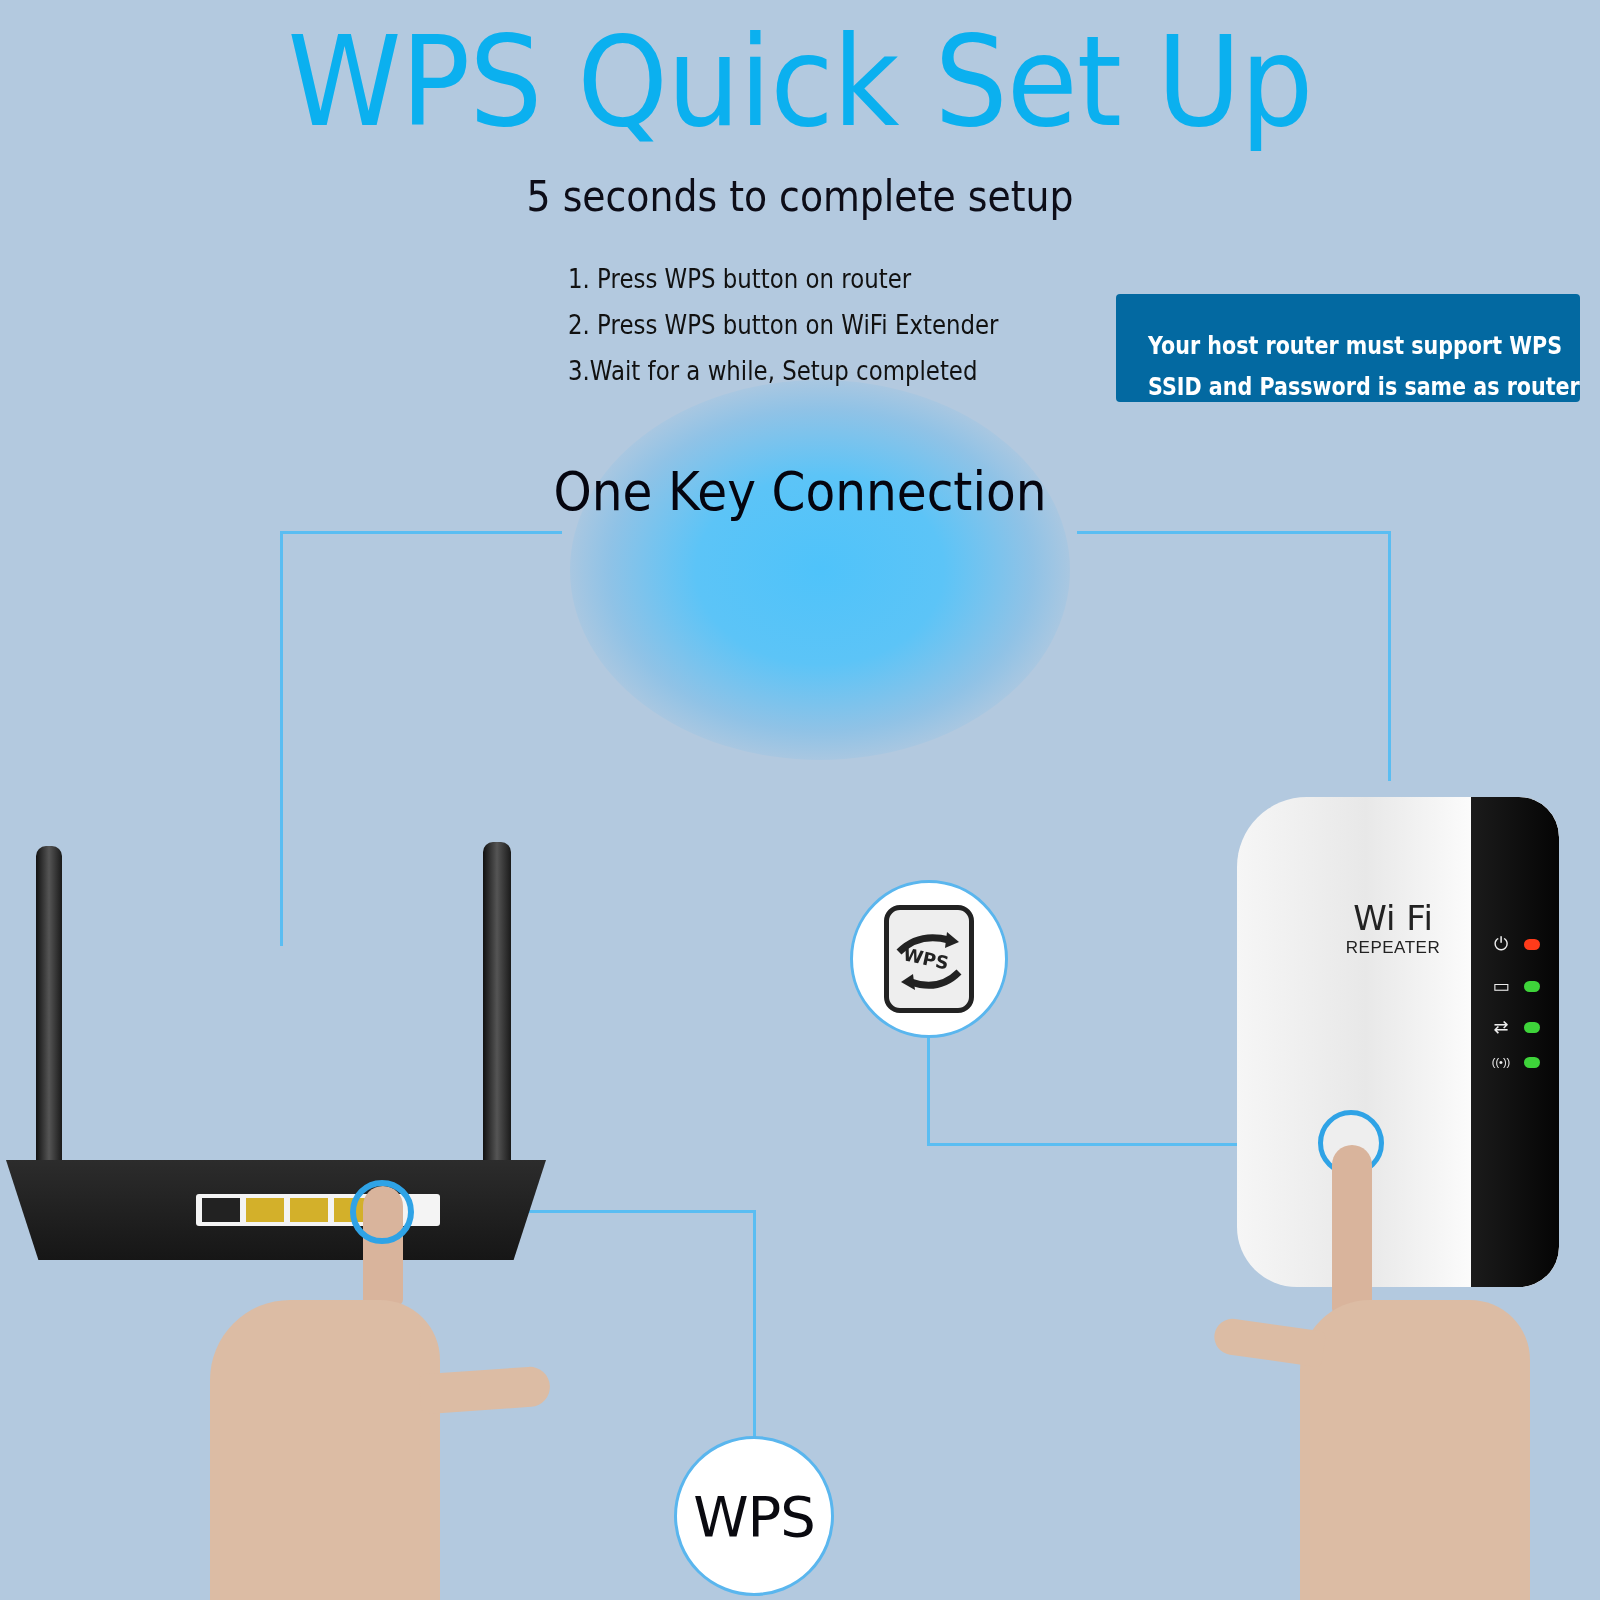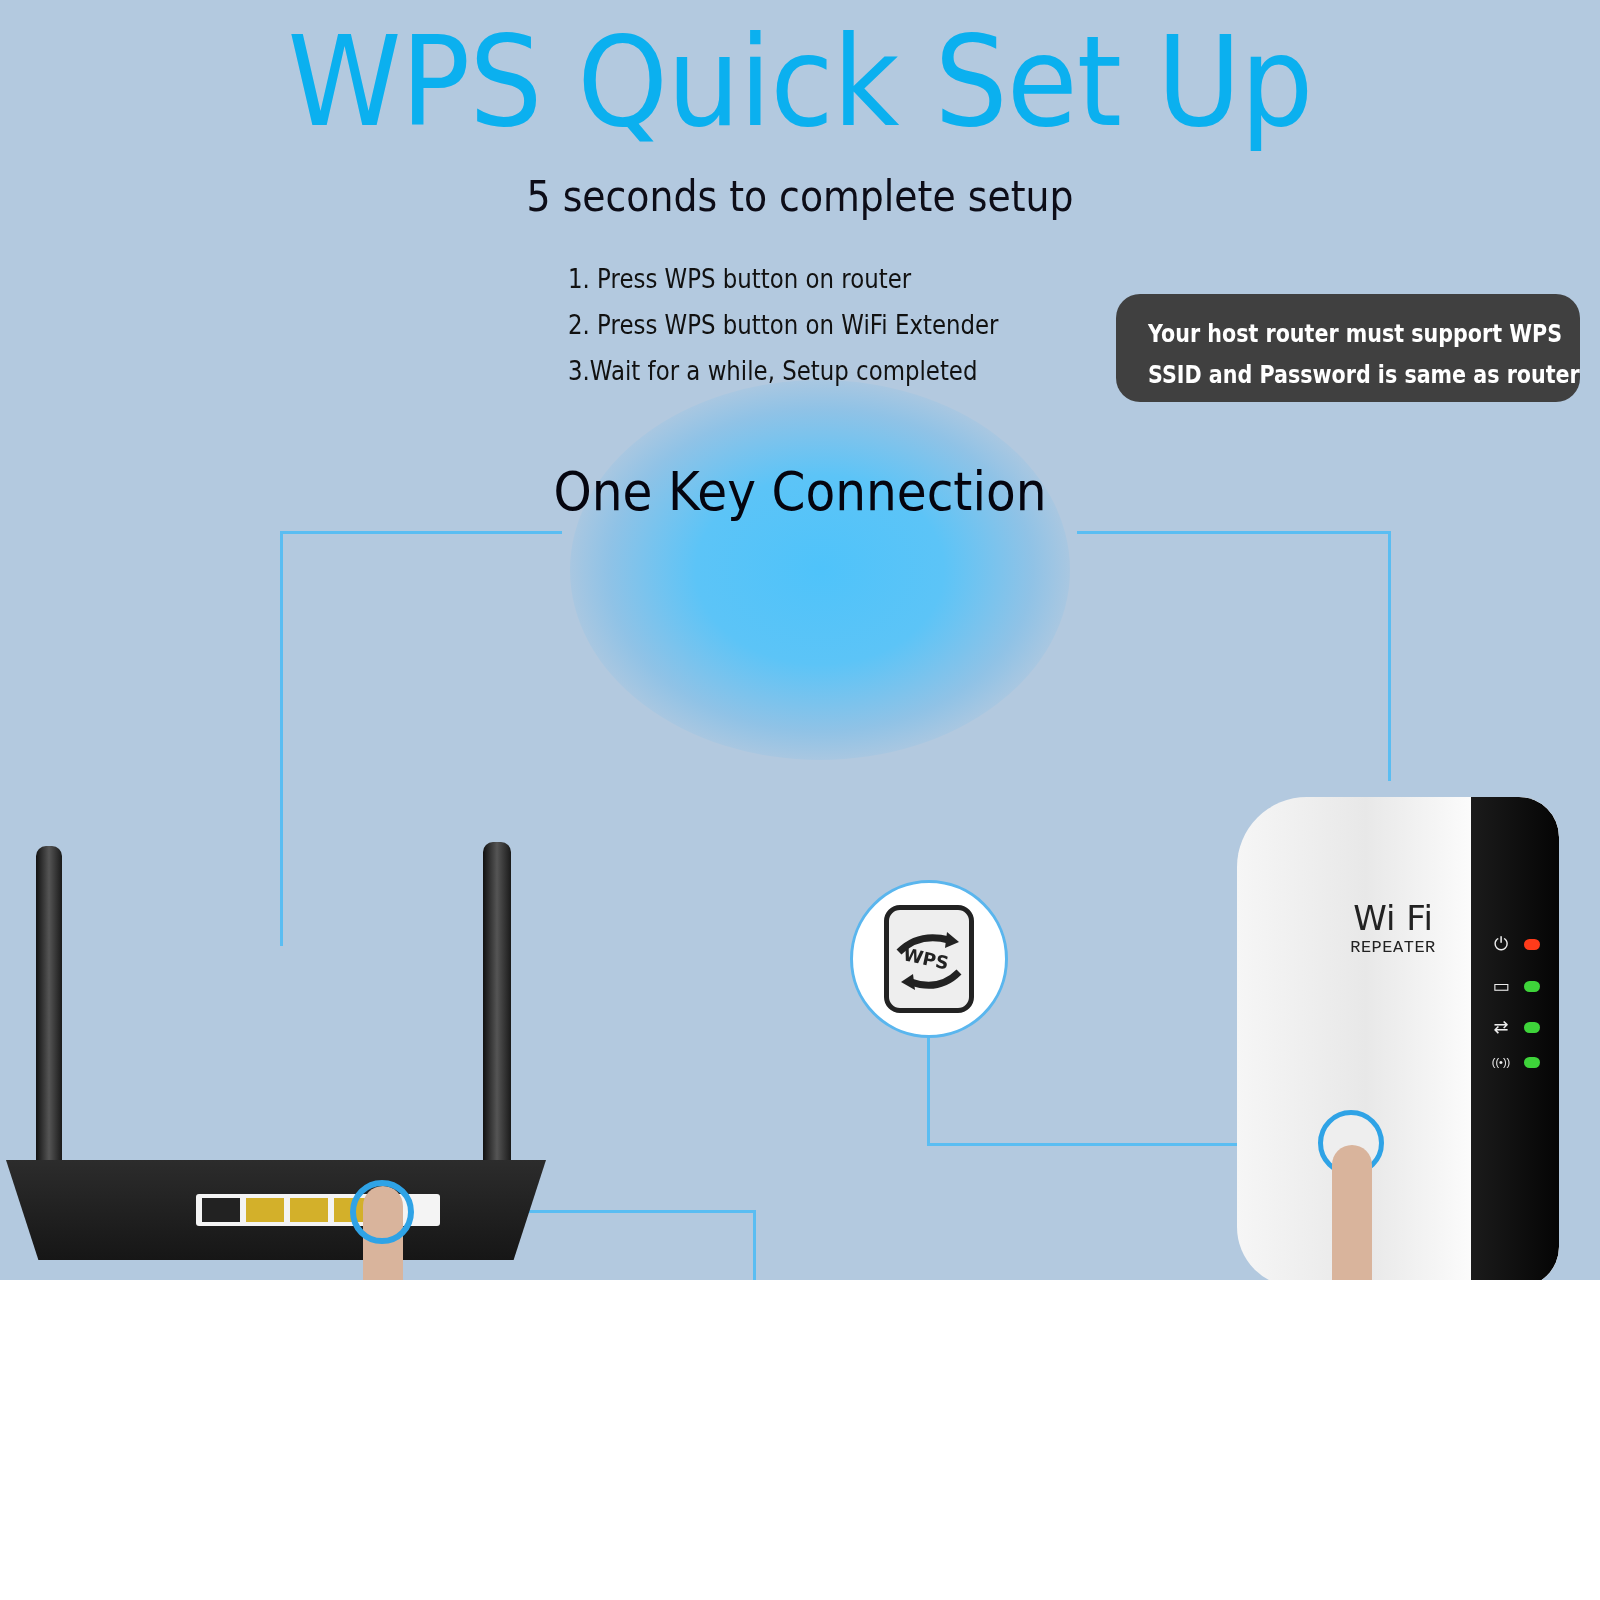--- a/index.html
+++ b/index.html
@@ -1,18 +1,18 @@
 <!DOCTYPE html>
 <html><head>
 <meta charset="utf-8">
 <style>
   html, body { margin: 0; padding: 0; }
   body { width: 1600px; height: 1600px; overflow: hidden; }
   #canvas {
-    position: relative; width: 1600px; height: 1280px;
+    position: relative; width: 1600px; height: 1600px;
     background: #b3c9df;
     font-family: "Liberation Sans", "DejaVu Sans", sans-serif;
     overflow: hidden;
   }
   .glow {
     position: absolute; left: 570px; top: 380px; width: 500px; height: 380px;
     border-radius: 50%;
     background: radial-gradient(ellipse at center, #4fc3fa 0%, #5cc4f7 35%, rgba(120,190,235,0.6) 60%, rgba(179,201,223,0) 75%);
   }
   .title {
@@ -23,21 +23,21 @@
   .subtitle {
     position: absolute; left: 0; right: 0; top: 172px; text-align: center;
     font-size: 42px; color: #0d0d18; font-family: "DejaVu Sans", sans-serif;
     transform: scaleX(0.9);
   }
   .steps { position: absolute; left: 568px; top: 256px; }
   .step { font-size: 26px; color: #111; line-height: 46px; white-space: nowrap;
           font-family: "DejaVu Sans", sans-serif; transform-origin: left; transform: scaleX(0.88); }
   .notice {
     position: absolute; left: 1116px; top: 294px; width: 464px; height: 108px;
-    background: #404040; border-radius: 24px; box-sizing: border-box; padding: 20px 0 0 32px;
+    background: #0369a1; border-radius: 4px; box-sizing: border-box; padding: 32px 0 0 32px;
   }
   .notice-line { color: #fff; font-size: 24px; line-height: 41px; white-space: nowrap;
                  font-family: "DejaVu Sans", sans-serif; transform-origin: left; transform: scaleX(0.86); font-weight: bold; }
   .okc {
     position: absolute; left: 0; right: 0; top: 460px; text-align: center;
     font-size: 54px; color: #05050f; font-family: "DejaVu Sans", sans-serif; transform: scaleX(0.9);
   }
   .line { position: absolute; background: #5abdf2; }
   .circle {
     position: absolute; border-radius: 50%; background: #fff; border: 3px solid #5ab6ee;
@@ -57,21 +57,21 @@
   .fingertip { position: absolute; background: #d9b49c; border-radius: 30px 30px 10px 10px; }
   .hand { position: absolute; background: #dcbca4; }
   .repeater {
     position: absolute; left: 1237px; top: 797px; width: 322px; height: 490px;
     background: linear-gradient(90deg,#f6f6f6,#e8e8e8 40%,#fdfdfd 75%, #efefef);
     border-radius: 70px 40px 40px 60px; overflow: hidden;
   }
   .repeater-side { position: absolute; right: 0; top: 0; width: 88px; height: 100%; background: linear-gradient(90deg,#1b1b1b,#050505); border-radius: 0 40px 40px 0; }
   .wifi-logo { position: absolute; left: 1338px; top: 862px; width: 110px; text-align: center; color: #222; }
   .wifi-word { font-size: 34px; font-family: "DejaVu Sans", sans-serif; margin-top: 36px; }
-  .repeater-word { font-size: 17px; font-family: Liberation Mono, monospace; letter-spacing: 0.5px; }
+  .repeater-word { font-size: 17px; font-family: Liberation Sans, sans-serif; letter-spacing: 0.5px; }
   .led-row { position: absolute; left: 1490px; display: flex; align-items: center; gap: 12px; }
   .led-icon { color: #eee; font-size: 18px; width: 22px; text-align: center; }
   .led { width: 16px; height: 11px; border-radius: 6px; }
   .rep-btn { position: absolute; left: 1318px; top: 1110px; width: 66px; height: 66px; border: 5px solid #2fa3e6; border-radius: 50%; box-sizing: border-box; background: #eee; }
   .wps-icon-box { width: 90px; height: 108px; border: 5px solid #222; border-radius: 16px; background: #eee; box-sizing: border-box; position: relative; }
   .wps-icon-text { position: absolute; left: 14px; top: 38px; font-size: 18px; font-weight: bold; color: #222; transform: rotate(12deg); font-family: "DejaVu Sans", sans-serif; }
 </style>
 </head>
 <body>
 

